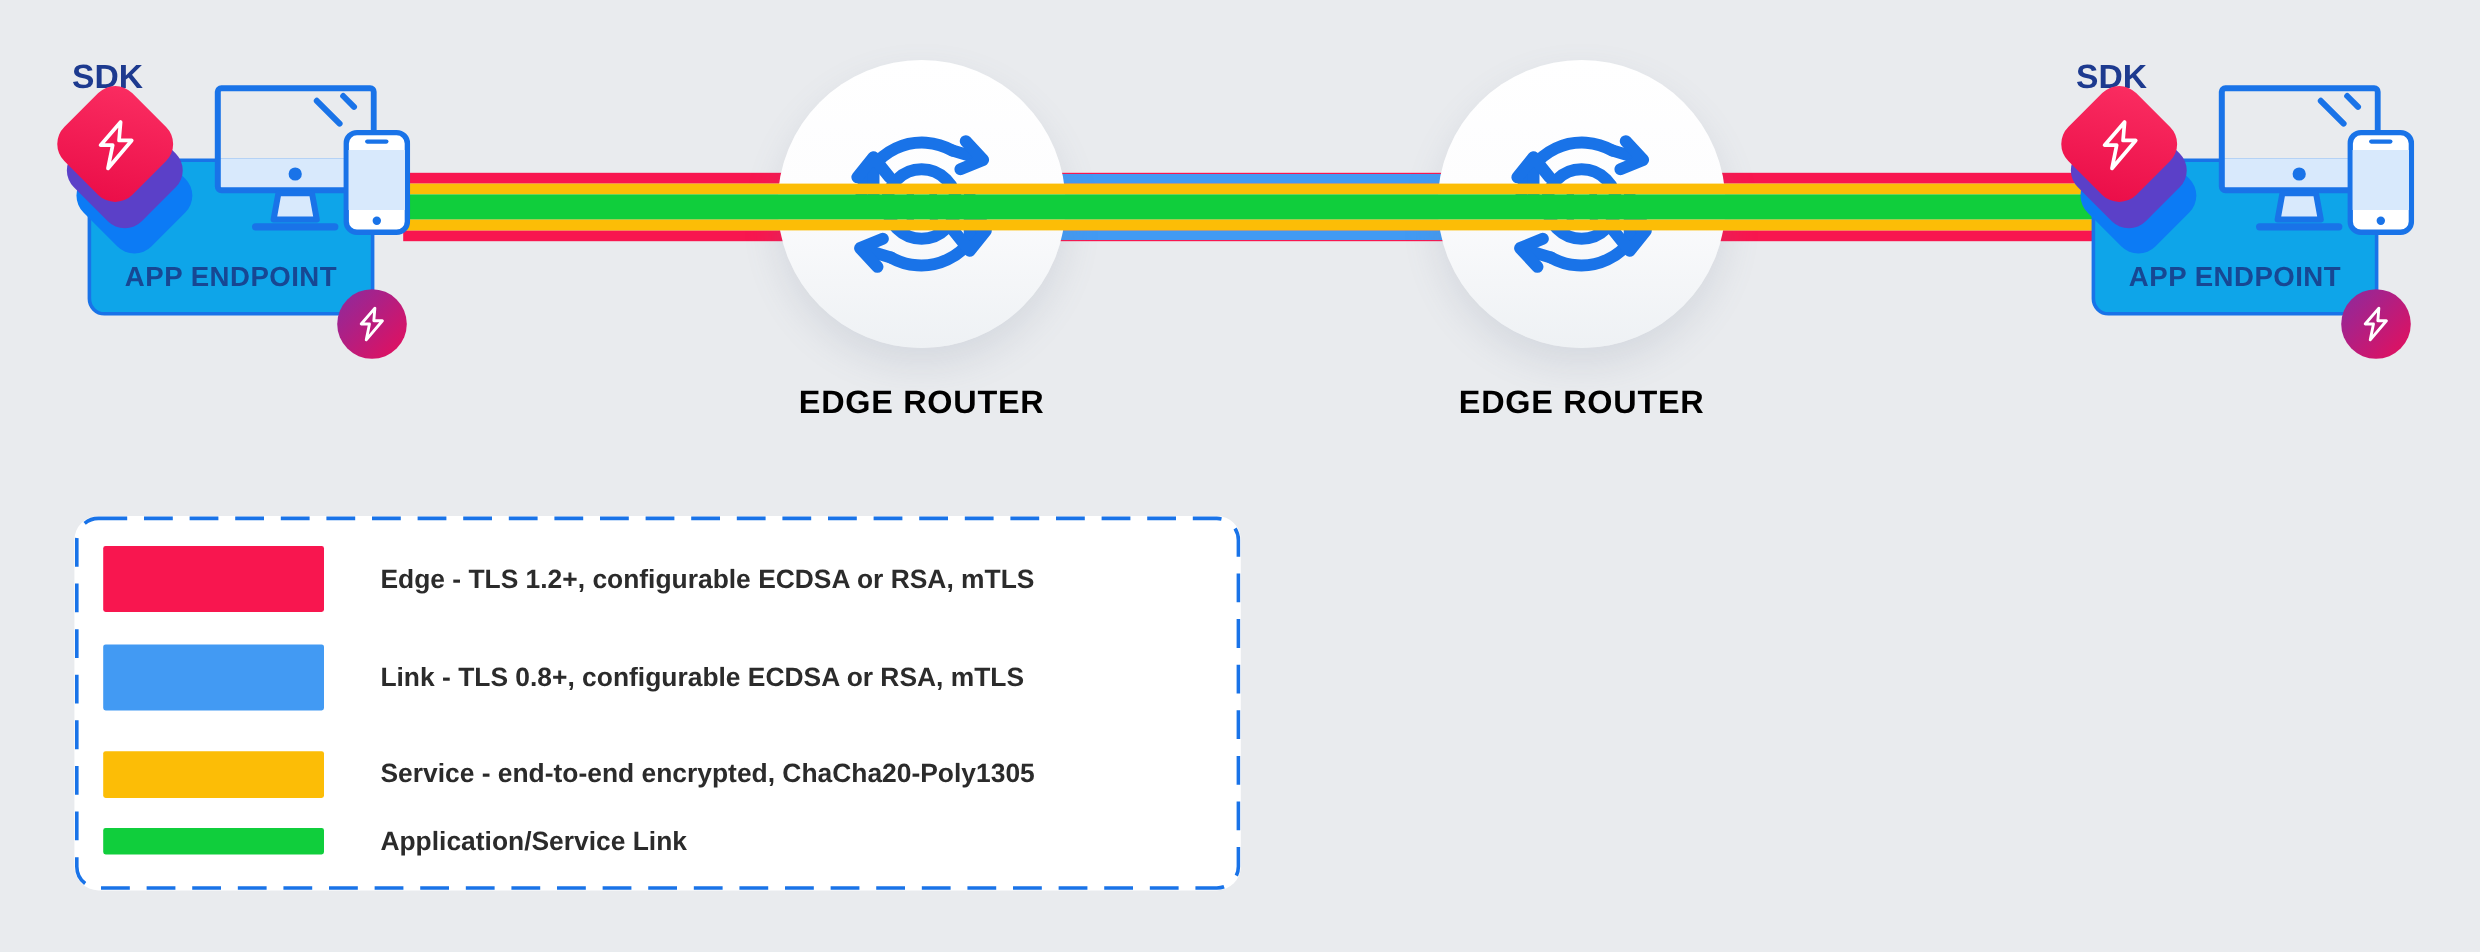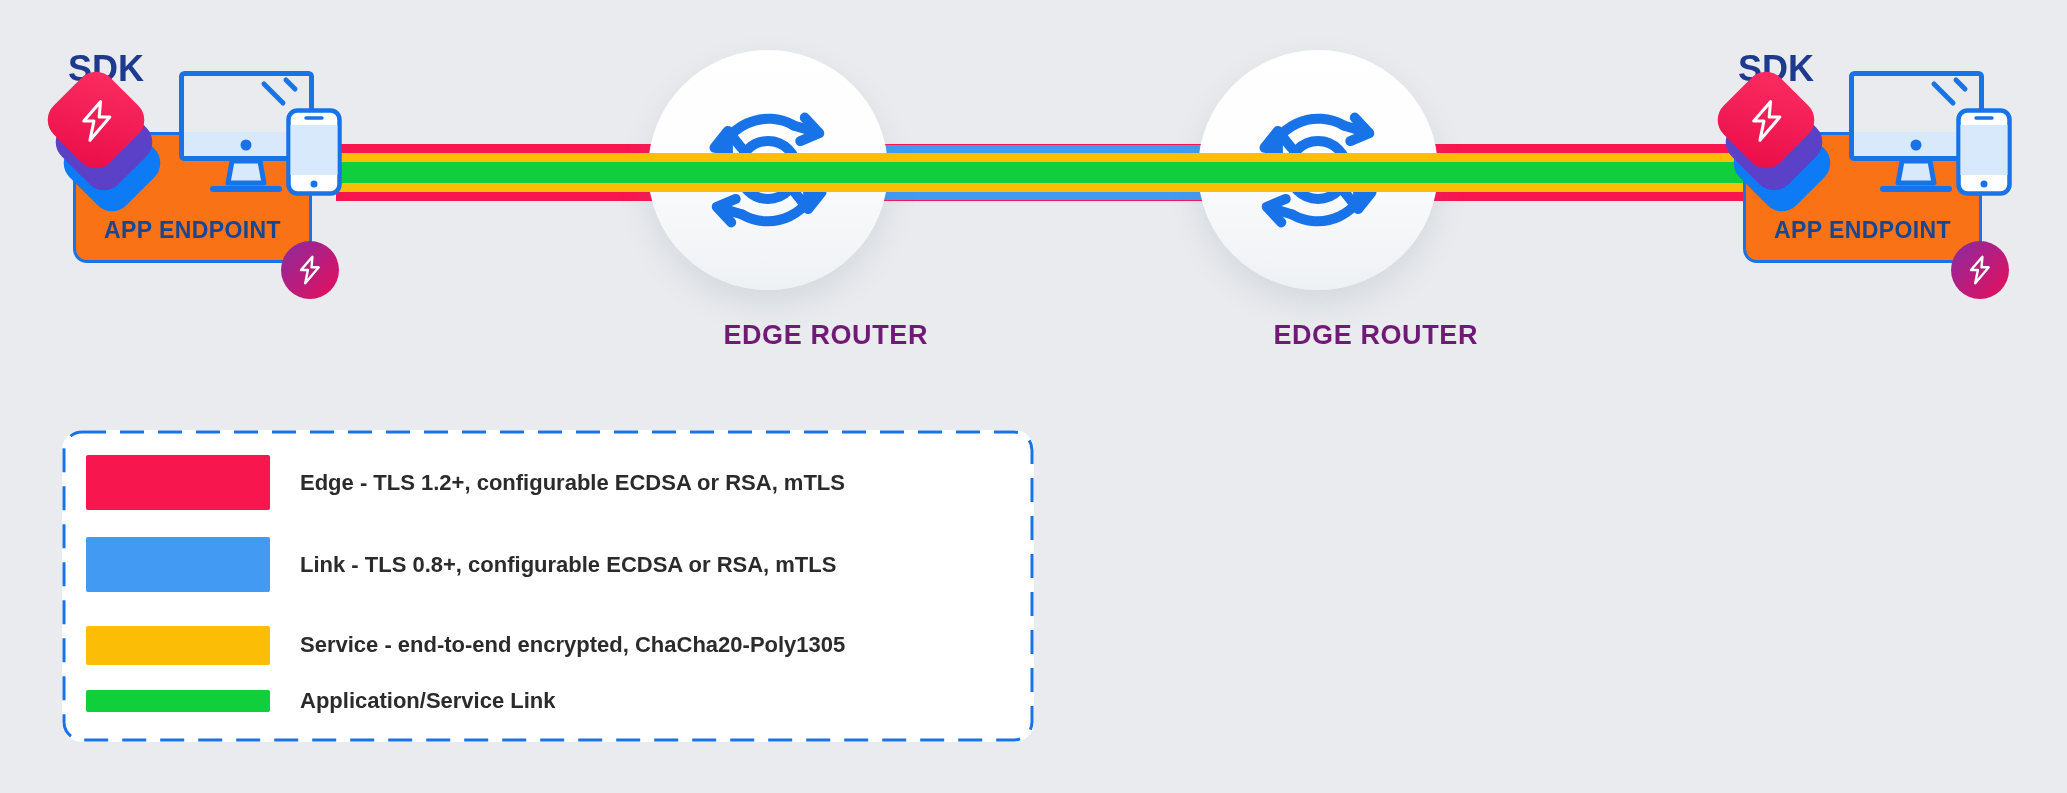--- a/index.html
+++ b/index.html
@@ -23,40 +23,40 @@
   .router-circle{
     position:absolute;top:50px;width:240px;height:240px;border-radius:50%;
     background:linear-gradient(180deg,#ffffff 0%,#fdfdfe 45%,#eef1f4 100%);
     box-shadow:0 14px 30px rgba(110,125,150,.16);z-index:3;
     display:flex;align-items:center;justify-content:center;
   }
   #router-left{left:648px;}
   #router-right{left:1198px;}
   .router-icon{width:156px;height:156px;}
   .router-label{
-    position:absolute;top:320px;width:320px;text-align:right;z-index:5;
-    font-size:27px;font-weight:600;color:#701a75;letter-spacing:.6px;
+    position:absolute;top:320px;width:320px;text-align:center;z-index:5;
+    font-size:27px;font-weight:600;color:#000000;letter-spacing:.6px;
   }
   #router-label-left{left:608px;}
   #router-label-right{left:1158px;}
   
   .ep{position:absolute;top:0;width:400px;height:320px;z-index:5;}
   #ep-left{left:0;}
   #ep-right{left:1670px;}
   .ep-box{
     position:absolute;left:73px;top:132px;width:239px;height:131px;
-    background:#f97316;border:3px solid #1973e8;border-radius:14px;box-sizing:border-box;
+    background:#0ea5e9;border:3px solid #1973e8;border-radius:14px;box-sizing:border-box;
   }
   .ep-label{
     position:absolute;left:0;bottom:16px;width:100%;text-align:center;
     font-size:23px;font-weight:600;color:#174793;letter-spacing:.4px;
   }
   .sdk-text{
-    position:absolute;left:60px;top:48px;width:92px;text-align:center;
-    font-size:36px;font-weight:600;color:#1d3a8f;
+    position:absolute;left:60px;top:48px;width:92px;
+    font-size:28px;font-weight:600;color:#1d3a8f;
   }
   .sdk-stack{position:absolute;left:0;top:0;width:220px;height:230px;}
   .sdk-layer{
     position:absolute;width:80px;height:80px;border-radius:20px;transform:rotate(45deg);
   }
   .sdk-layer.blue{left:72px;top:123px;}
   .sdk-layer.purple{left:64px;top:102px;}
   .sdk-layer.red{left:56px;top:80px;}
   .sdk-bolt{position:absolute;left:75px;top:95px;width:44px;height:52px;}
   .monitor{position:absolute;left:178px;top:70px;width:136px;height:128px;}
@@ -67,21 +67,21 @@
   .badge-bolt{position:absolute;left:14px;top:12px;width:30px;height:34px;}
   
   .legend{
     position:absolute;left:62px;top:430px;width:972px;height:312px;
     background:#ffffff;border-radius:20px;z-index:6;
   }
   .legend-border{position:absolute;left:0;top:0;width:100%;height:100%;}
   .legend-row{position:absolute;left:0;width:100%;}
   .legend-sw{position:absolute;left:24px;width:184px;border-radius:2px;}
   .legend-lbl{
-    position:absolute;left:238px;transform:translateY(-50%);
+    position:absolute;left:255px;transform:translateY(-50%);
     font-size:22px;font-weight:600;color:#2b2b2b;white-space:nowrap;
   }
   .row-0 .legend-sw{top:25px;height:55px;}   .row-0 .legend-lbl{top:53px;}
   .row-1 .legend-sw{top:107px;height:55px;}  .row-1 .legend-lbl{top:135px;}
   .row-2 .legend-sw{top:196px;height:39px;}  .row-2 .legend-lbl{top:215px;}
   .row-3 .legend-sw{top:260px;height:22px;}  .row-3 .legend-lbl{top:271px;}
 </style>
 </head>
 <body>
 

